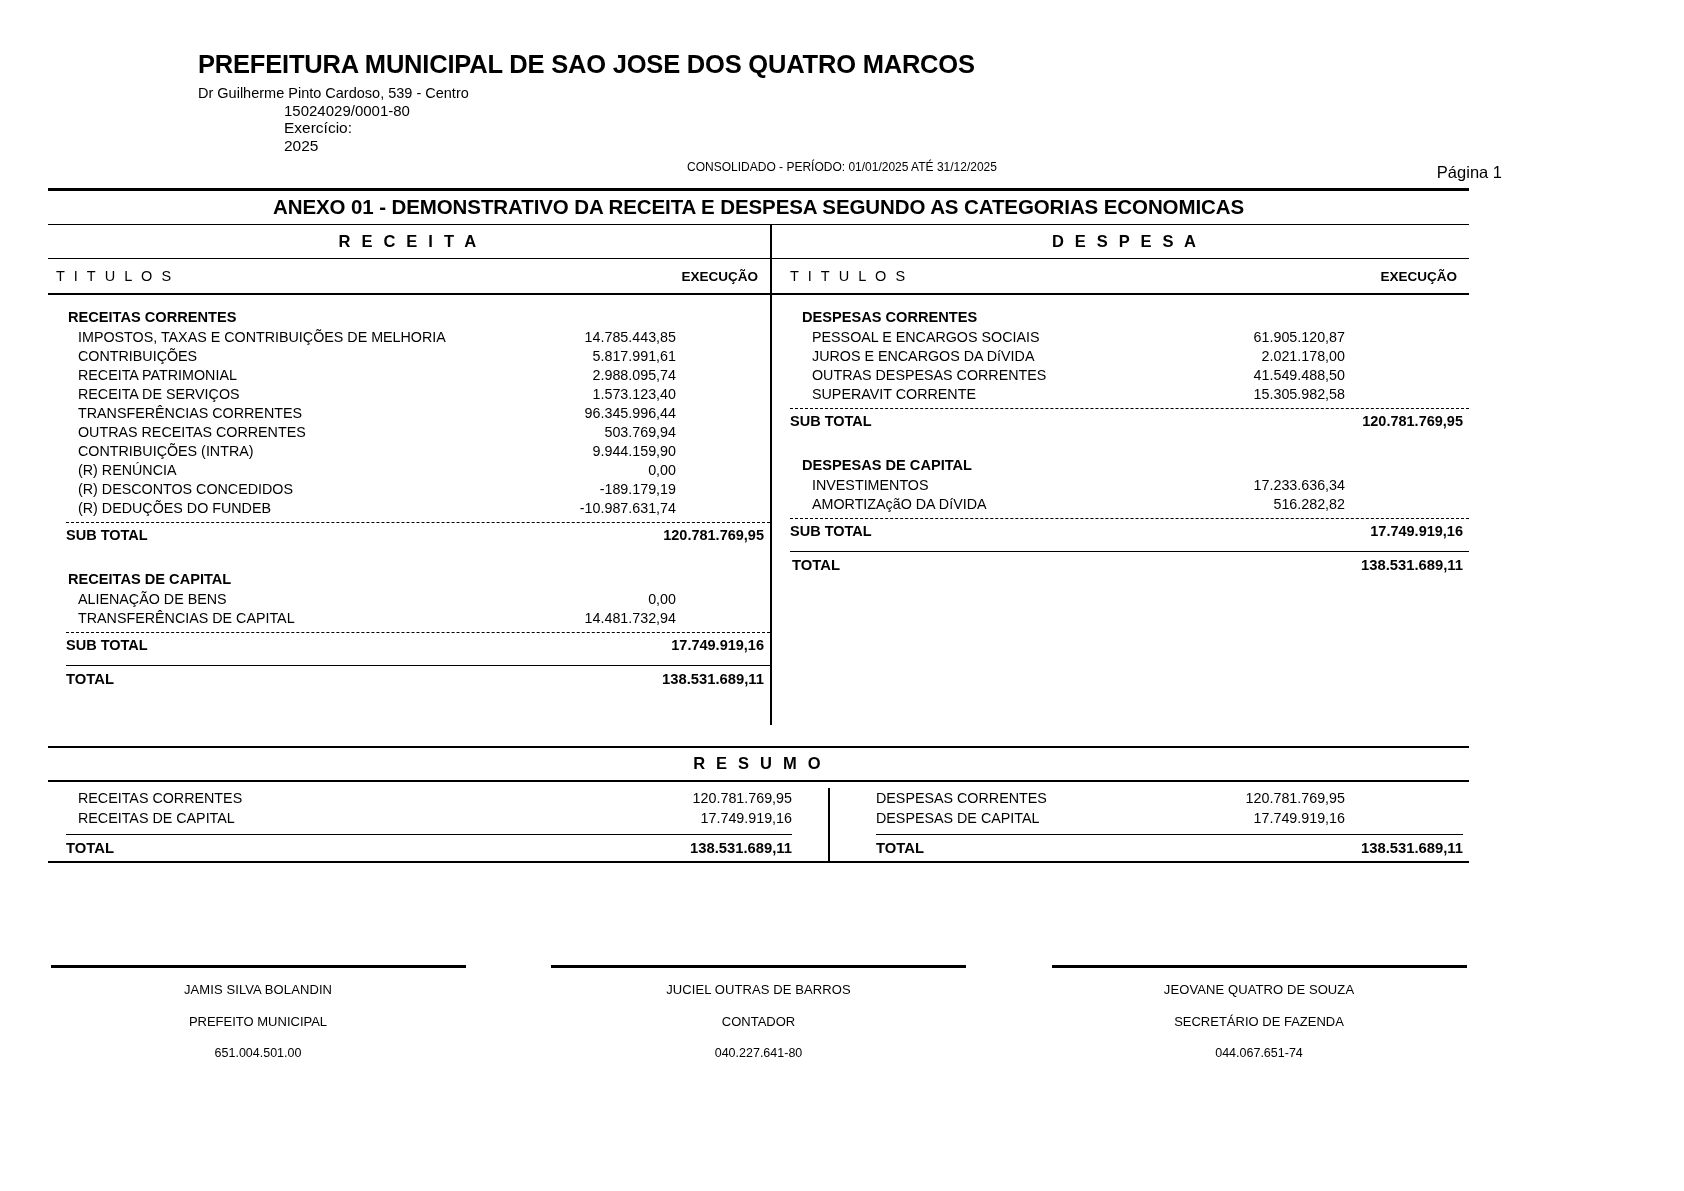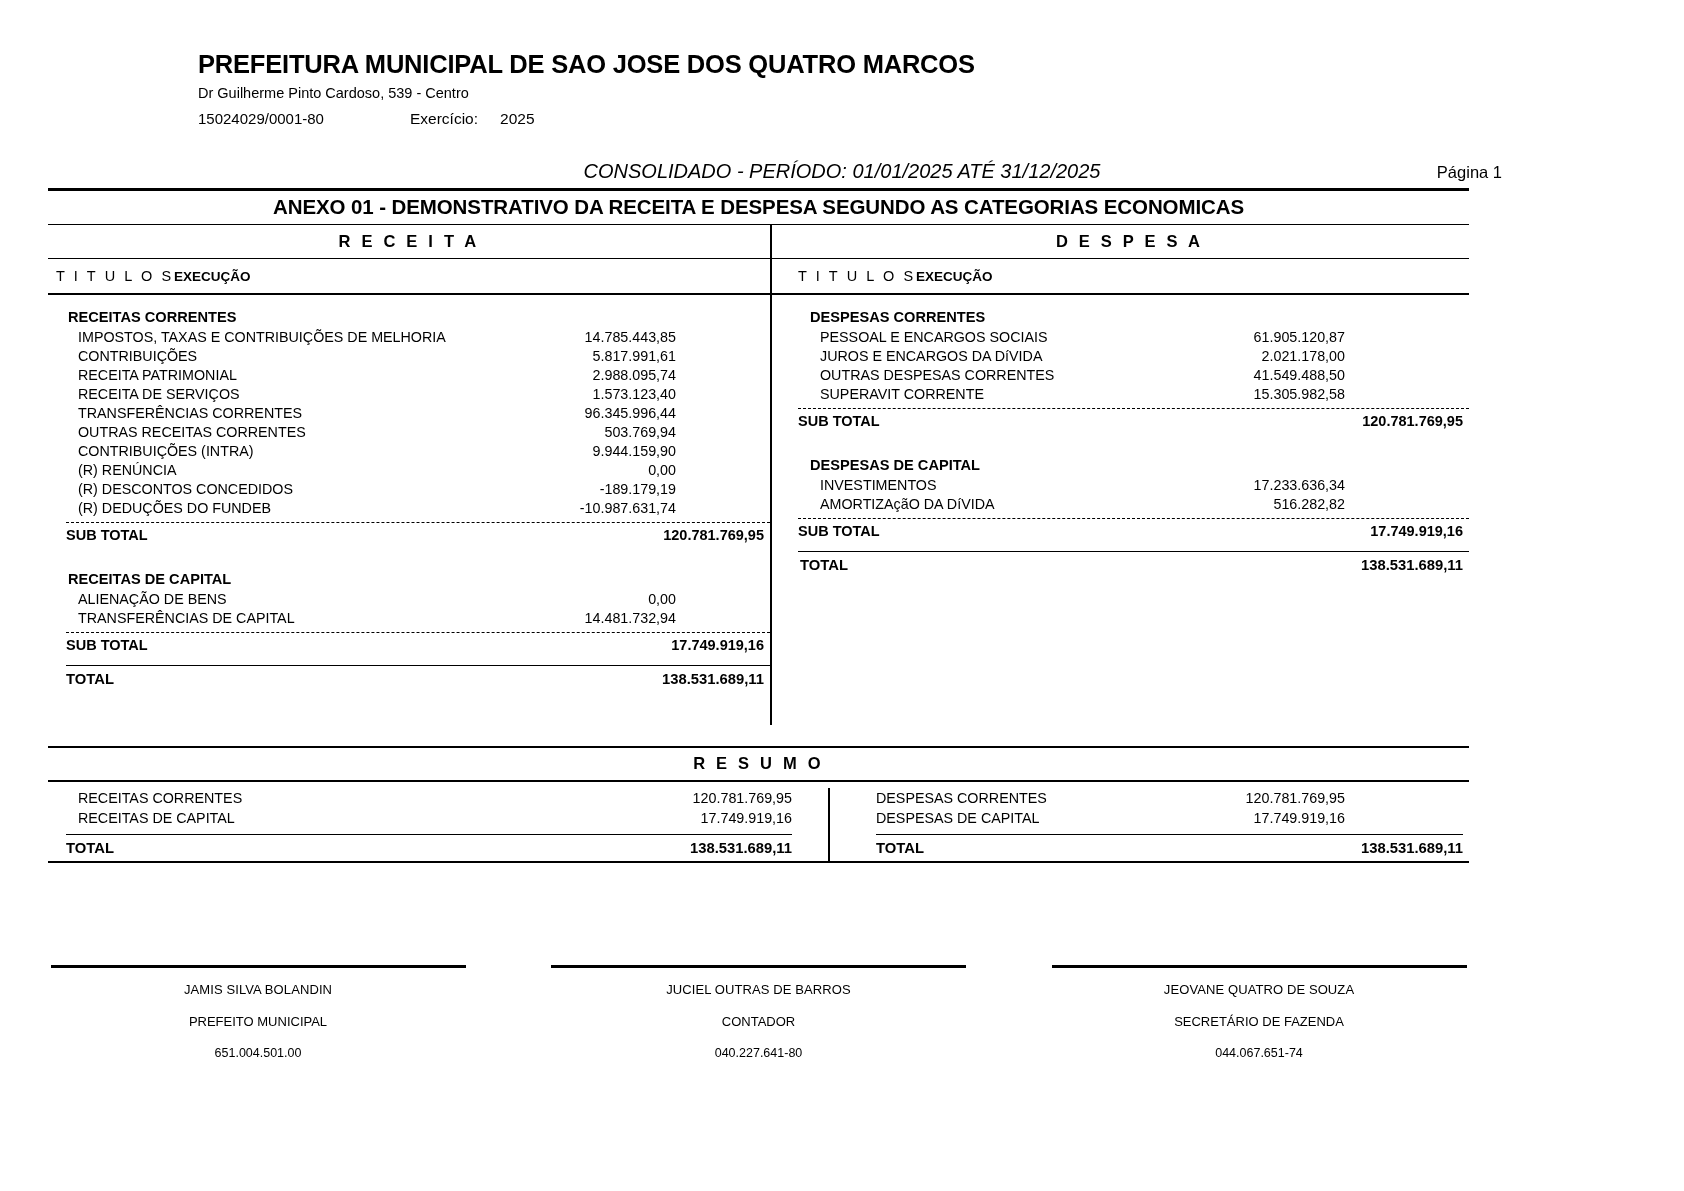--- a/index.html
+++ b/index.html
@@ -35,43 +35,42 @@
     white-space: nowrap;
     line-height: 1.15;
   }
   .org-address {
     font-size: 14.5px;
     margin-top: 6px;
     line-height: 1.15;
     white-space: nowrap;
   }
   .org-row3 {
-    margin-top: 8px;
     display: flex;
     align-items: baseline;
     white-space: nowrap;
+    flex-direction: column;
   }
   .org-cnpj { font-size: 15px; }
   .exercicio-label {
     font-size: 15.5px;
     margin-left: 86px;
   }
   .exercicio-value {
     font-size: 15.5px;
     margin-left: 22px;
   }
 
   .consolidado {
     position: absolute;
     top: 160px;
     left: 0;
     width: 1684px;
     text-align: center;
-    font-size: 20px;
-    font-style: italic;
+    font-size: 12px;
     font-weight: 500;
   }
   .pagina {
     position: absolute;
     top: 163px;
     right: 182px;
     font-size: 16.5px;
   }
 
   
@@ -99,32 +98,33 @@
 
   .cols {
     display: flex;
     position: relative;
   }
   .col {
     position: relative;
     box-sizing: border-box;
   }
   .col-left  { width: 722px; }
-  .col-right { width: 699px; padding-left: 18px; }
+  .col-right { width: 699px; padding-left: 10px; }
   .col-right.bordered { border-left: 2.4px solid #000; }
 
   .sec-head {
     text-align: center;
     font-size: 16.5px;
     font-weight: bold;
     letter-spacing: 3.2px;
     padding: 7px 0 7px 0;
   }
   .titulos-row {
     display: flex;
+    justify-content: space-between;
     align-items: baseline;
     padding: 9px 12px 9px 8px;
     font-size: 14.5px;
   }
   .titulos-label { letter-spacing: 2.6px; }
   .execucao-label { font-weight: bold; font-size: 13.5px; }
 
   
   .body-area {
     position: relative;

